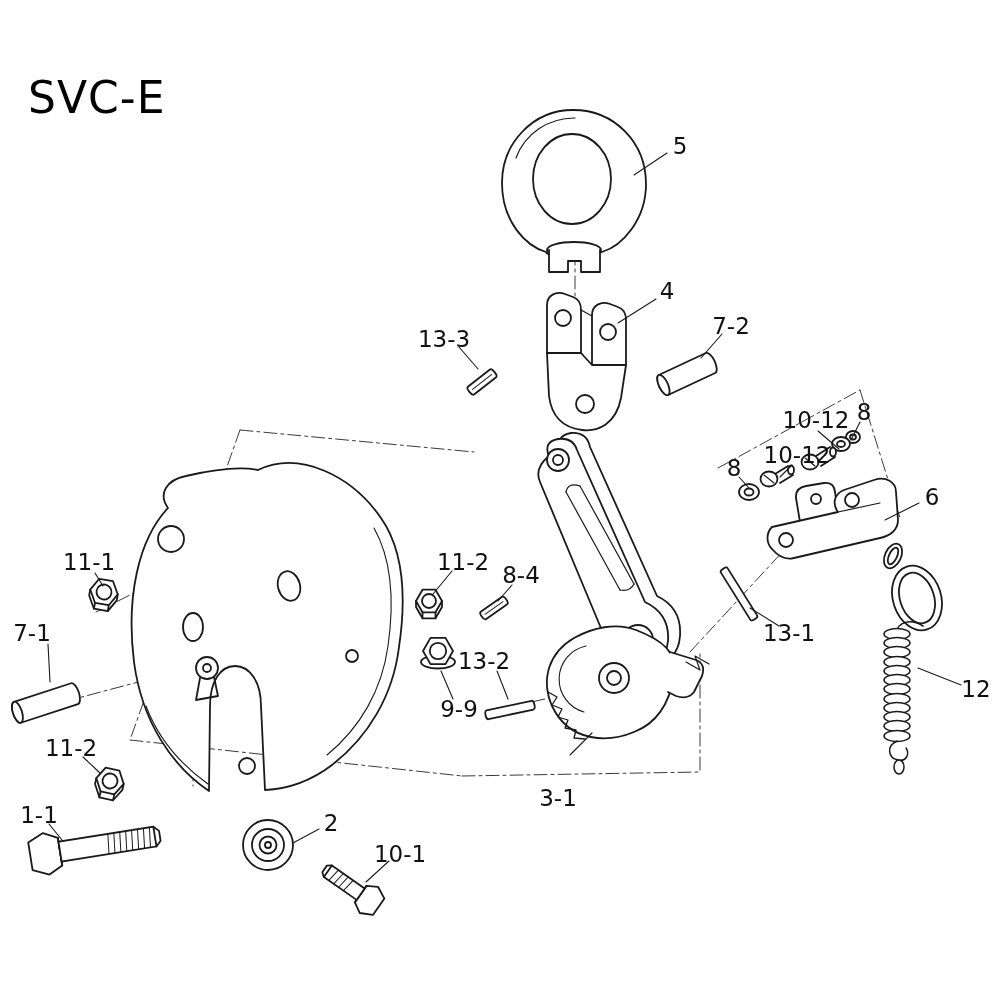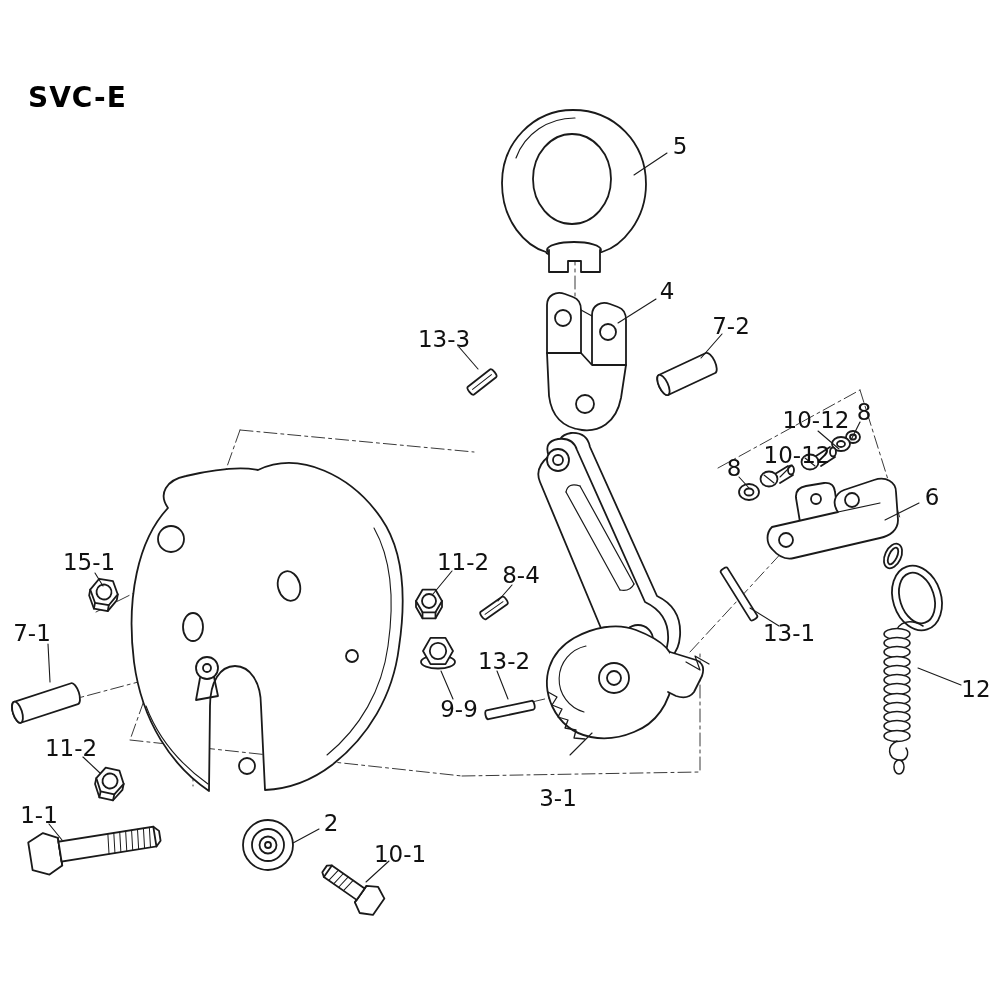--- a/index.html
+++ b/index.html
@@ -1,21 +1,21 @@
 <!DOCTYPE html>
 <html><head>
 <meta charset="utf-8">
 <style>
   html,body{margin:0;padding:0;background:#fff;}
   #stage{position:relative;width:1000px;height:1000px;background:#fff;overflow:hidden;
          font-family:"DejaVu Sans","Liberation Sans",sans-serif;color:#111;}
   #stage svg{position:absolute;left:0;top:0;}
   .lbl{position:absolute;transform:translate(-50%,-50%);font-size:23px;font-weight:500;
        color:#111;white-space:nowrap;user-select:none;}
-  .title{position:absolute;transform:translate(0,-50%);font-size:28px;font-weight:bold;
+  .title{position:absolute;transform:translate(0,-50%);font-size:44px;font-weight:normal;
          letter-spacing:1px;color:#000;}
 </style>
 </head>
 <body>
 
 <div id="stage">
 
 <svg viewBox="0 0 1000 1000" width="1000" height="1000">
 <g fill="none" stroke="#1a1a1a" stroke-width="1.8" stroke-linejoin="round" stroke-linecap="round">
 
@@ -260,25 +260,25 @@
 
 <div class="lbl" style="left:680px;top:146px">5</div>
 <div class="lbl" style="left:667px;top:291px">4</div>
 <div class="lbl" style="left:731px;top:326px">7-2</div>
 <div class="lbl" style="left:444px;top:339px">13-3</div>
 <div class="lbl" style="left:816px;top:420px">10-12</div>
 <div class="lbl" style="left:864px;top:412px">8</div>
 <div class="lbl" style="left:734px;top:468px">8</div>
 <div class="lbl" style="left:797px;top:455px">10-12</div>
 <div class="lbl" style="left:932px;top:497px">6</div>
-<div class="lbl" style="left:89px;top:562px">15-1</div>
+<div class="lbl" style="left:89px;top:562px">11-1</div>
 <div class="lbl" style="left:463px;top:562px">11-2</div>
 <div class="lbl" style="left:521px;top:575px">8-4</div>
 <div class="lbl" style="left:32px;top:633px">7-1</div>
-<div class="lbl" style="left:504px;top:661px">13-2</div>
+<div class="lbl" style="left:484px;top:661px">13-2</div>
 <div class="lbl" style="left:459px;top:709px">9-9</div>
 <div class="lbl" style="left:789px;top:633px">13-1</div>
 <div class="lbl" style="left:976px;top:689px">12</div>
 <div class="lbl" style="left:558px;top:798px">3-1</div>
 <div class="lbl" style="left:71px;top:748px">11-2</div>
 <div class="lbl" style="left:39px;top:815px">1-1</div>
 <div class="lbl" style="left:331px;top:823px">2</div>
 <div class="lbl" style="left:400px;top:854px">10-1</div>
 
 </div>

